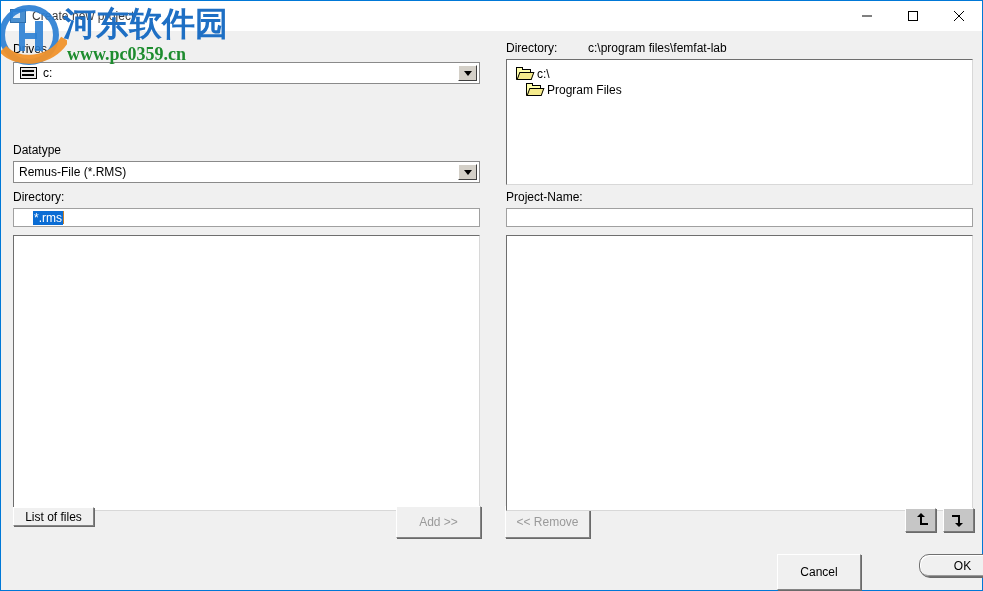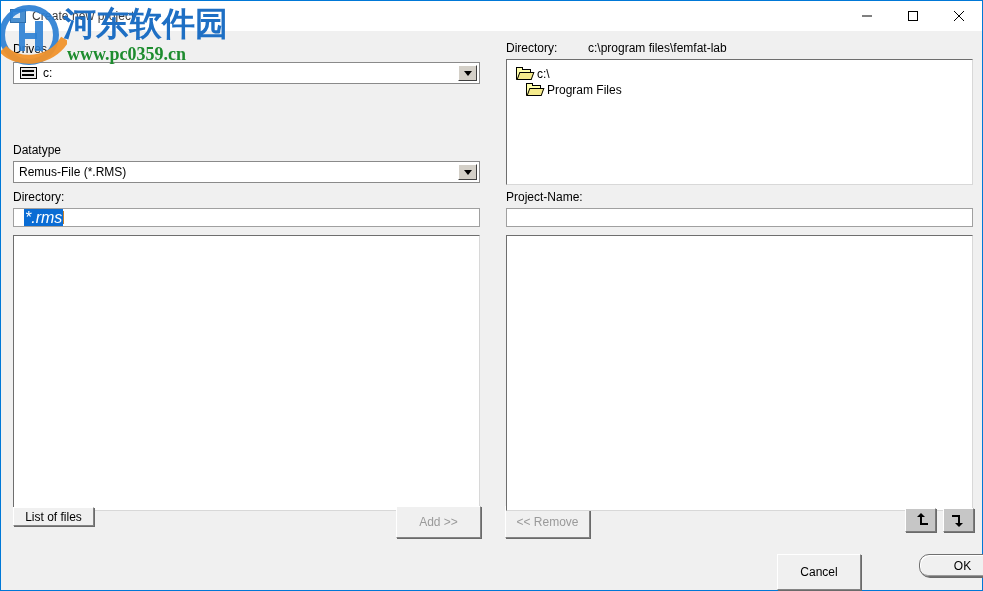--- a/index.html
+++ b/index.html
@@ -150,26 +150,25 @@
   .tedit {
     position: absolute;
     box-sizing: border-box;
     background: #ffffff;
     border: 1px solid #a0a0a0;
     display: flex;
     align-items: center;
     overflow: hidden;
   }
   .tedit .val {
-    font-size: 16px;
+    font-size: 12px;
     color: #000;
-    margin-left: 10px;
+    margin-left: 19px;
     padding: 0 1px;
     white-space: nowrap;
-    font-style: italic;
   }
   .tedit .val.sel {
     background: #0a6cd4;
     color: #ffffff;
   }
   .caret {
     display: inline-block;
     width: 1px;
     height: 13px;
     background: #c8812a;

